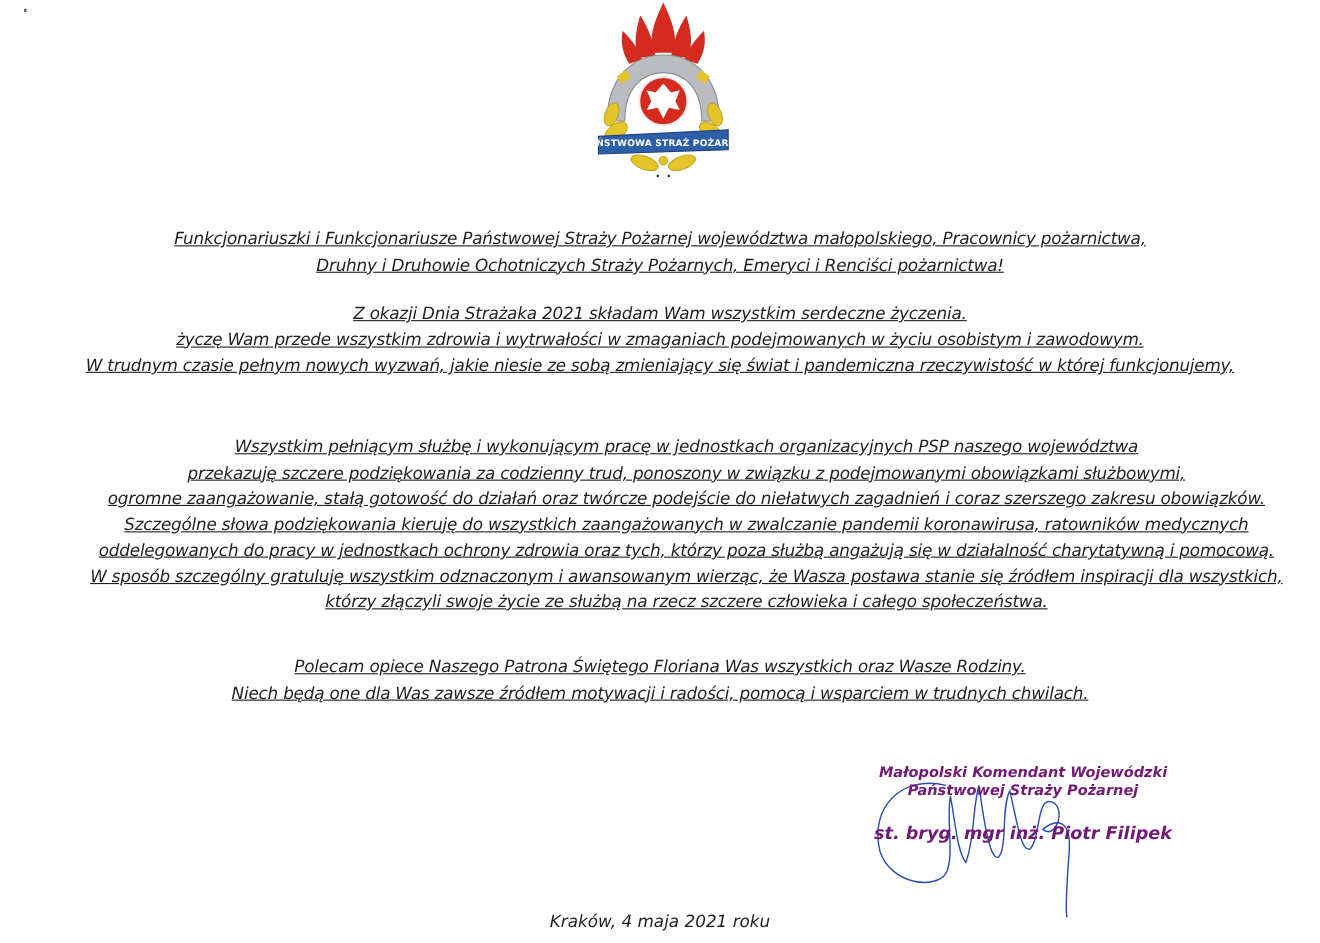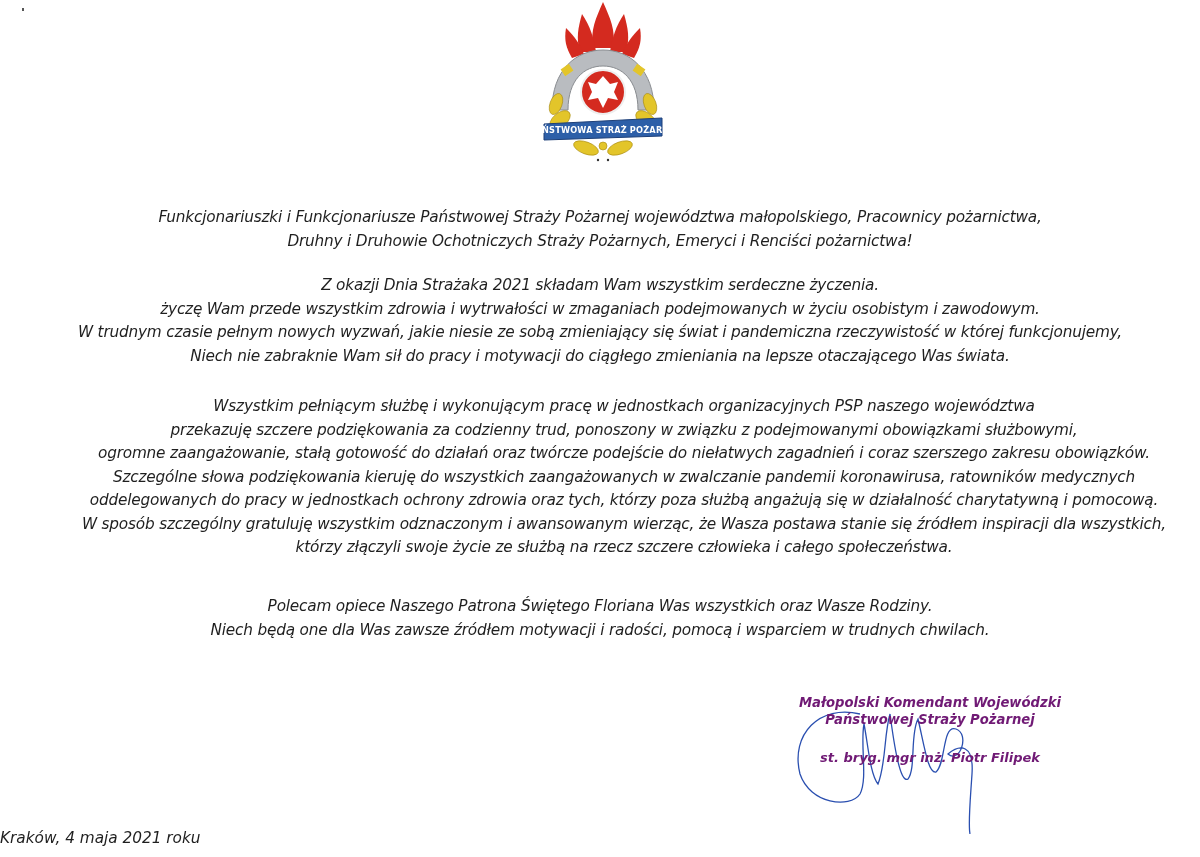--- a/index.html
+++ b/index.html
@@ -1,34 +1,34 @@
 <!DOCTYPE html>
 <html><head>
 <meta charset="utf-8">
 <style>
   html, body { margin: 0; padding: 0; background: #ffffff; }
   body { width: 1200px; height: 857px; position: relative; overflow: hidden;
          font-family: "DejaVu Sans", sans-serif; color: #1f1f1f; }
   .speck { position: absolute; left: 22px; top: 8px; width: 2px; height: 3px; background: #555; }
   .logo { position: absolute; left: 538px; top: 0px; width: 130px; height: 165px; }
   .body-text { position: absolute; left: 0; width: 1200px; text-align: center;
-               font-style: italic; font-size: 15.3px; letter-spacing: -0.2px; }
+               font-style: italic; font-size: 15.3px; letter-spacing: -0.2px; text-decoration: underline; }
   .body-text p { margin: 0; line-height: 23.5px; white-space: nowrap; }
   .p1 { top: 206px; }
   .p2 { top: 274px; }
   .p3 { top: 395px; margin-left: 24px; }
   .p4 { top: 595px; }
   .signature { position: absolute; left: 760px; top: 684px; width: 340px; height: 150px; }
   .sig-scribble { position: absolute; left: 0; top: 0; }
   .sig-lines { position: absolute; left: 0; top: 10px; width: 340px; text-align: center;
                color: #701a75; font-weight: bold; font-style: italic;
                font-family: "DejaVu Sans", sans-serif; font-size: 13.2px; }
   .sig-lines .l { line-height: 17px; white-space: nowrap; }
-  .sig-lines .name { margin-top: 21px; font-size: 13px; }
-  .date { position: absolute; left: 0; width: 1200px; top: 829px; 
+  .sig-lines .name { margin-top: 21px; font-size: 16px; }
+  .date { position: absolute; left: 0; width: 1200px; top: 829px; text-align: center;
           font-style: italic; font-size: 15.3px; }
 </style>
 </head>
 <body>
 
 <div class="speck"></div>
 
 <div class="logo">
   <svg width="130" height="165" viewBox="0 0 130 165">
 
@@ -67,21 +67,20 @@
 
 <div class="body-text p1">
   <p>Funkcjonariuszki i Funkcjonariusze Państwowej Straży Pożarnej województwa małopolskiego, Pracownicy pożarnictwa,</p>
   <p>Druhny i Druhowie Ochotniczych Straży Pożarnych, Emeryci i Renciści pożarnictwa!</p>
 </div>
 
 <div class="body-text p2">
   <p>Z okazji Dnia Strażaka 2021 składam Wam wszystkim serdeczne życzenia.</p>
   <p>życzę Wam przede wszystkim zdrowia i wytrwałości w zmaganiach podejmowanych w życiu osobistym i zawodowym.</p>
   <p>W trudnym czasie pełnym nowych wyzwań, jakie niesie ze sobą zmieniający się świat i pandemiczna rzeczywistość w której funkcjonujemy,</p>
-  <p>Niech nie zabraknie Wam sił do pracy i motywacji do ciągłego zmieniania na lepsze otaczającego Was świata.</p>
 </div>
 
 <div class="body-text p3">
   <p>Wszystkim pełniącym służbę i wykonującym pracę w jednostkach organizacyjnych PSP naszego województwa</p>
   <p>przekazuję szczere podziękowania za codzienny trud, ponoszony w związku z podejmowanymi obowiązkami służbowymi,</p>
   <p>ogromne zaangażowanie, stałą gotowość do działań oraz twórcze podejście do niełatwych zagadnień i coraz szerszego zakresu obowiązków.</p>
   <p>Szczególne słowa podziękowania kieruję do wszystkich zaangażowanych w zwalczanie pandemii koronawirusa, ratowników medycznych</p>
   <p>oddelegowanych do pracy w jednostkach ochrony zdrowia oraz tych, którzy poza służbą angażują się w działalność charytatywną i pomocową.</p>
   <p>W sposób szczególny gratuluję wszystkim odznaczonym i awansowanym wierząc, że Wasza postawa stanie się źródłem inspiracji dla wszystkich,</p>
   <p>którzy złączyli swoje życie ze służbą na rzecz szczere człowieka i całego społeczeństwa.</p>

